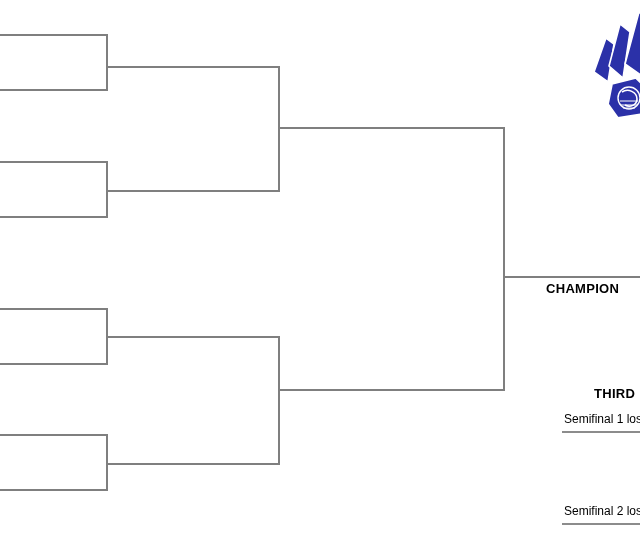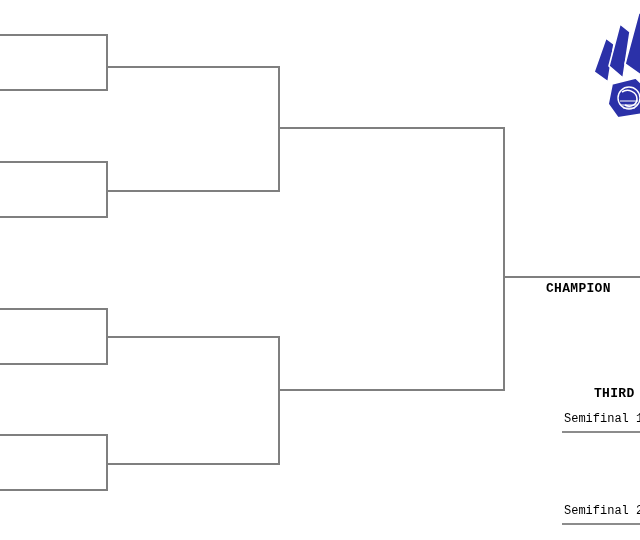--- a/index.html
+++ b/index.html
@@ -6,21 +6,21 @@
     margin: 0;
     padding: 0;
     background: #ffffff;
   }
   #root {
     position: relative;
     width: 640px;
     height: 540px;
     background: #ffffff;
     overflow: hidden;
-    font-family: Liberation Mono, monospace;
+    font-family: Liberation Sans, sans-serif;
   }
 
   
   .hline {
     position: absolute;
     height: 2px;
     background: #7f7f7f;
   }
   .vline {
     position: absolute;

